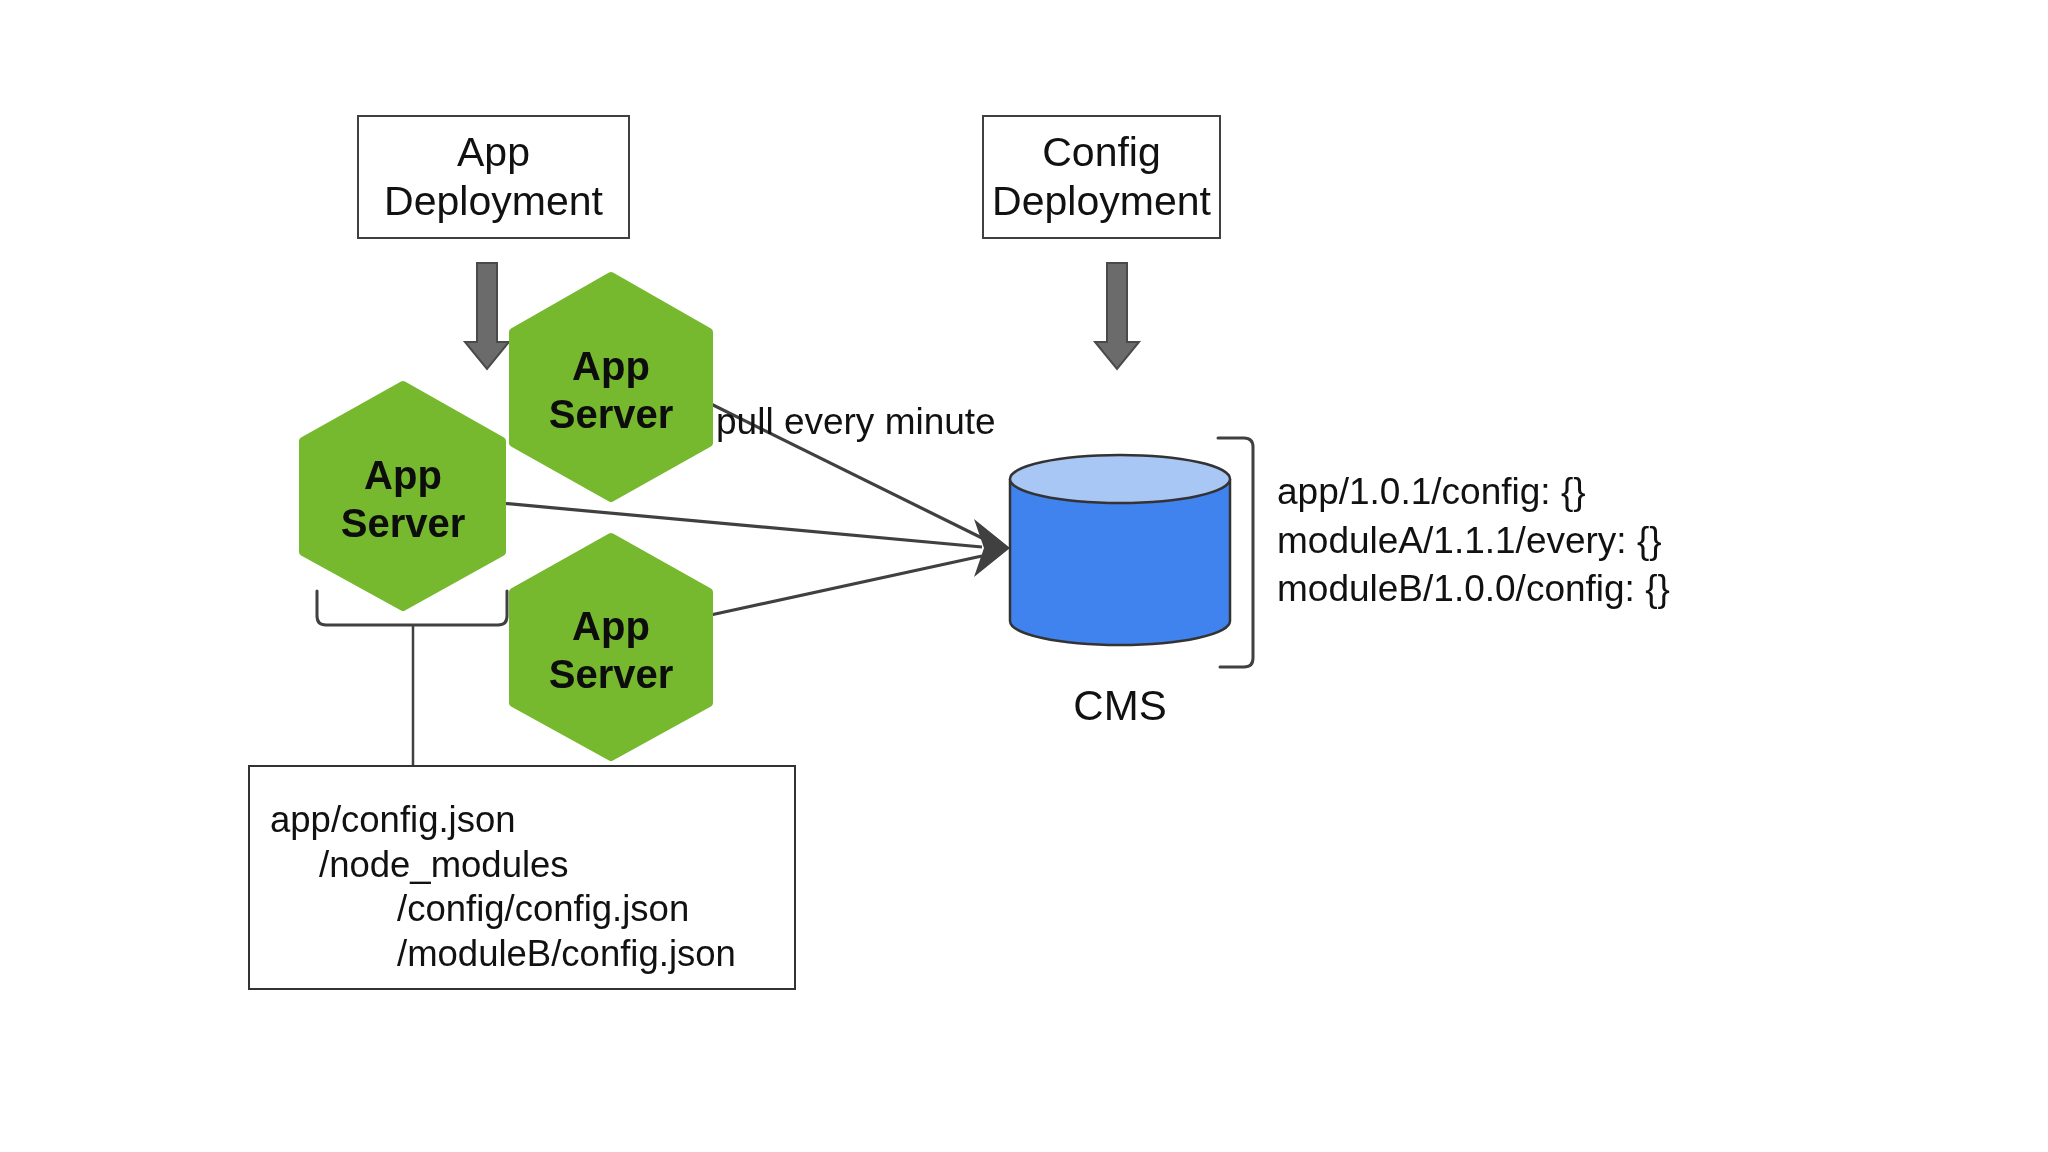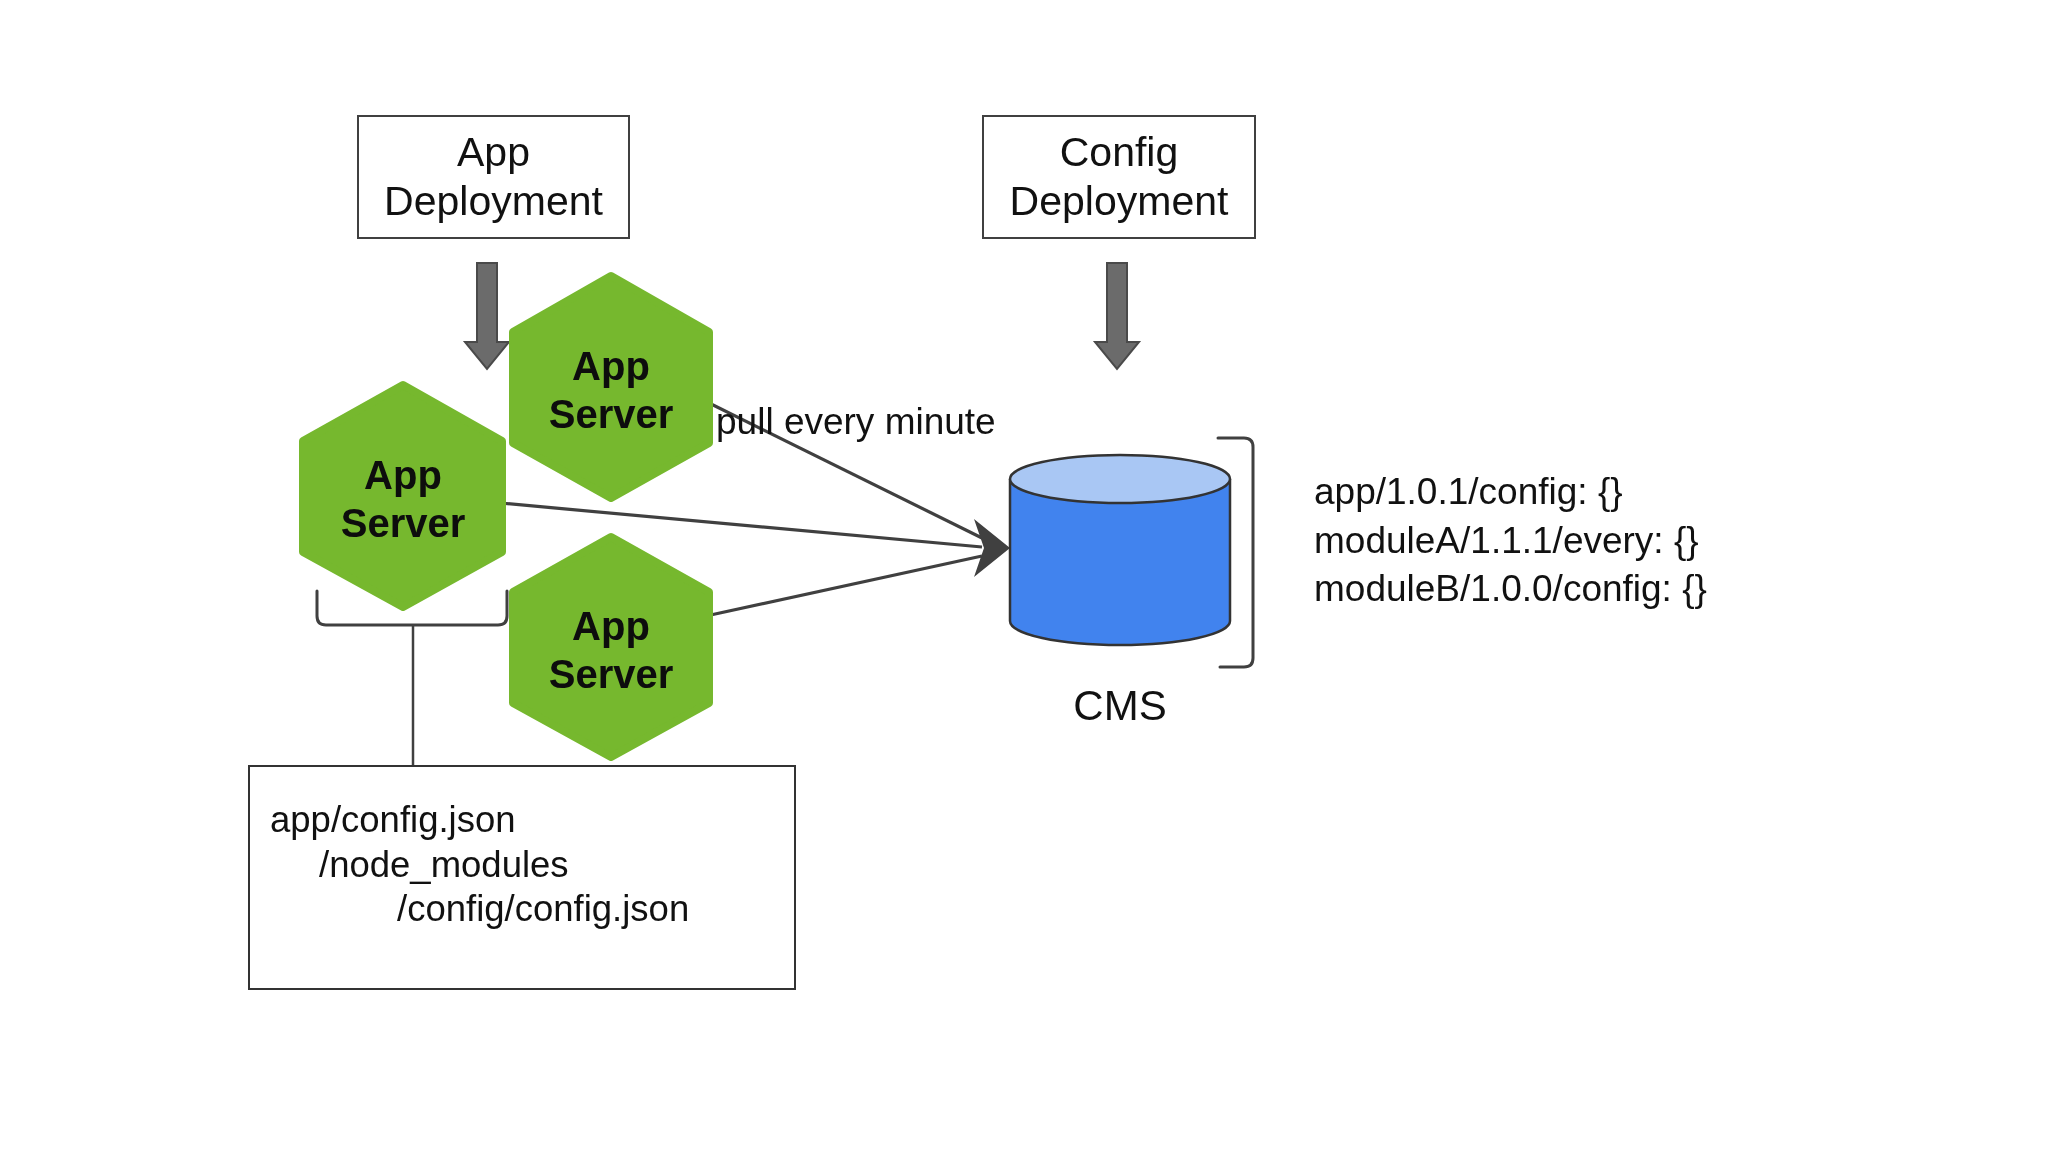--- a/index.html
+++ b/index.html
@@ -23,21 +23,20 @@
   .pull-label{
     position:absolute;left:716px;top:402px;font-size:37px;line-height:40px;color:#111111;
   }
   .cms-label{
     position:absolute;left:1010px;top:682px;width:220px;text-align:center;
     font-size:42px;color:#111111;
   }
   .config-list{
     position:absolute;left:1277px;top:468px;font-size:37px;line-height:48.5px;color:#111111;
     white-space:nowrap;
-    margin-left:37px;
   }
   .file-box{
     position:absolute;left:248px;top:765px;width:548px;height:225px;
     background:#ffffff;border:2.5px solid #333333;box-sizing:border-box;
     font-size:36.5px;line-height:44.5px;color:#111111;padding-top:31px;white-space:nowrap;
   }
   .file-box .ind0{padding-left:20px;}
   .file-box .ind1{padding-left:69px;}
   .file-box .ind2{padding-left:147px;}
 </style>
@@ -67,21 +66,21 @@
 
   <path fill="none" stroke-width="3" stroke-linecap="round" d="M317,591 L317,616 Q317,625 326,625 L498,625 Q507,625 507,616 L507,591" stroke="#404040"></path>
   <line stroke-width="2.5" x1="413" y1="625" x2="413" y2="765" stroke="#404040"></line>
 </svg>
 
 <div class="dep-box" style="left:357px;top:115px;">
   <div>App</div>
   <div>Deployment</div>
 </div>
 
-<div class="dep-box" style="left:982px;top:115px;width:274px;">
+<div class="dep-box" style="left:982px;top:115px;width:239px;">
   <div>Config</div>
   <div>Deployment</div>
 </div>
 
 <div class="hex-label" style="left:511px;top:342px;">
   <div>App</div>
   <div>Server</div>
 </div>
 
 <div class="hex-label" style="left:303px;top:451px;">
@@ -101,13 +100,14 @@
 <div class="config-list">
   <div>app/1.0.1/config: {}</div>
   <div>moduleA/1.1.1/every: {}</div>
   <div>moduleB/1.0.0/config: {}</div>
 </div>
 
 <div class="file-box">
   <div class="ind0">app/config.json</div>
   <div class="ind1">/node_modules</div>
   <div class="ind2">/config/config.json</div>
+  <div class="ind2">/moduleB/config.json</div>
 </div>
 
 </body></html>

